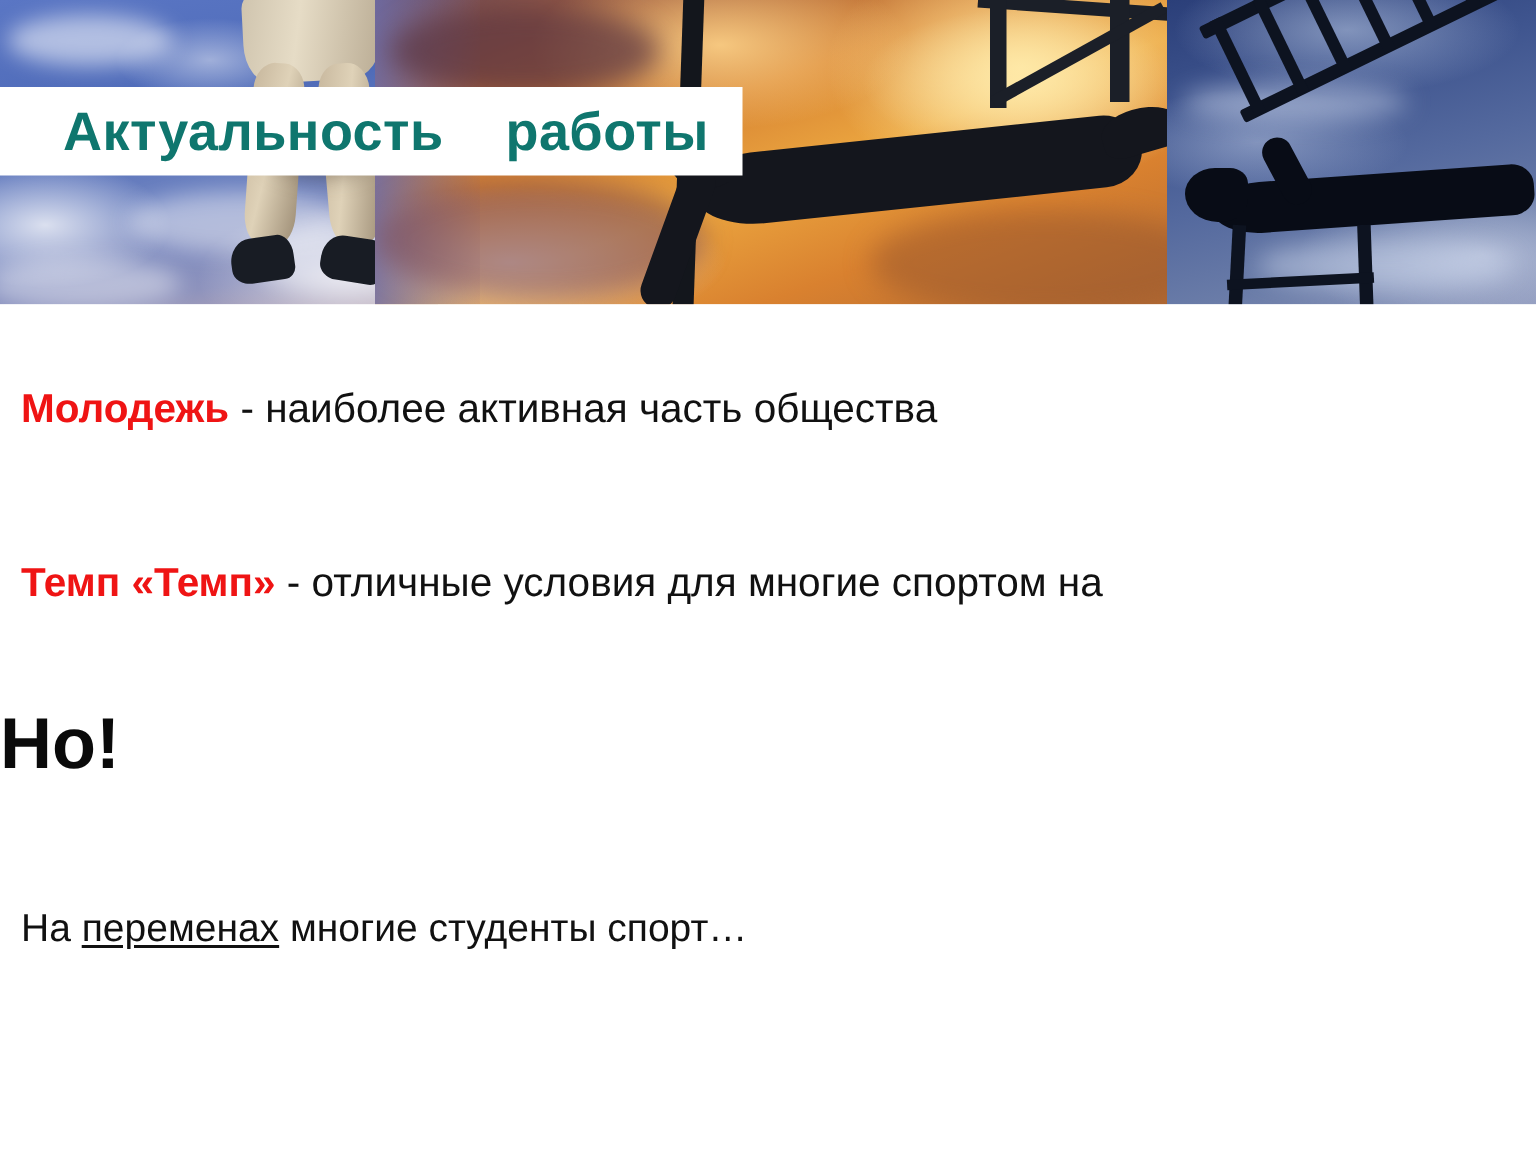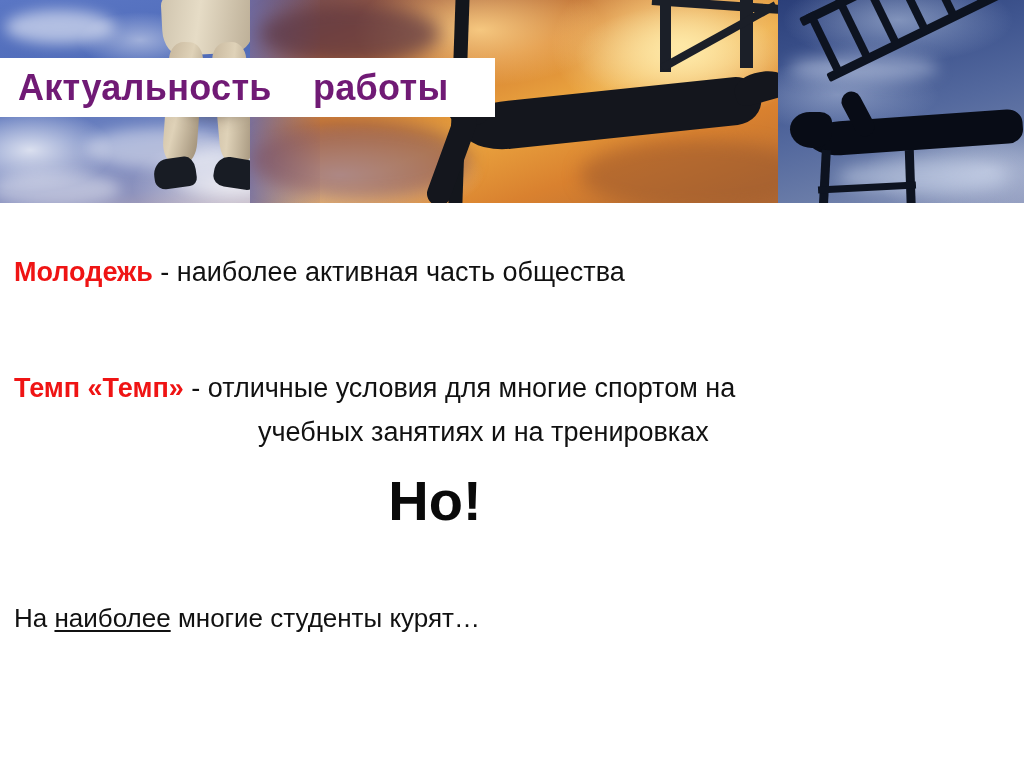--- a/index.html
+++ b/index.html
@@ -266,25 +266,26 @@
     top: 58px;
     width: 495px;
     height: 59px;
     background: #ffffff;
     display: flex;
     align-items: center;
   }
   .title-text {
     font-size: 36px;
     font-weight: bold;
-    color: #701a75;
+    color: #0f766e;
     letter-spacing: 0.3px;
     padding-left: 18px;
     white-space: pre;
     line-height: 1;
+    margin-left: 24px;
   }
 
   
   .content {
     position: absolute;
     left: 0;
     top: 203px;
     width: 1024px;
     height: 564px;
     background: #ffffff;
@@ -302,22 +303,22 @@
     font-weight: bold;
   }
   .l1 { left: 14px; top: 56px; }
   .l2 { left: 14px; top: 114px; }
   .l3 { left: 14px; top: 172px; }
   .l3b { left: 258px; top: 216px; }
   .no-line {
     position: absolute;
     left: 0; top: 270px;
     width: 870px;
-    text-align: center;
-    font-size: 56px;
+    text-align: left;
+    font-size: 48px;
     font-weight: bold;
     color: #0a0a0a;
     line-height: 1;
   }
   .l4 {
     left: 14px;
     top: 402px;
     font-size: 26px;
   }
   .underlined {
@@ -393,21 +394,20 @@
 
   <div class="line l1">
     <span class="kw">Молодежь</span><span>  - наиболее активная часть общества</span>
   </div>
 
 
   <div class="line l3">
     <span class="kw">Темп «Темп»</span><span>  - отличные условия для многие спортом на</span>
   </div>
 
-  <div class="line l3b">учебных занятиях и на тренировках</div>
 
   <div class="no-line">Но!</div>
 
   <div class="line l4">
-    <span>На  </span><span class="underlined">наиболее</span><span> многие студенты  курят…</span>
+    <span>На  </span><span class="underlined">переменах</span><span> многие студенты  спорт…</span>
   </div>
 
 </div>
 
 </body></html>

